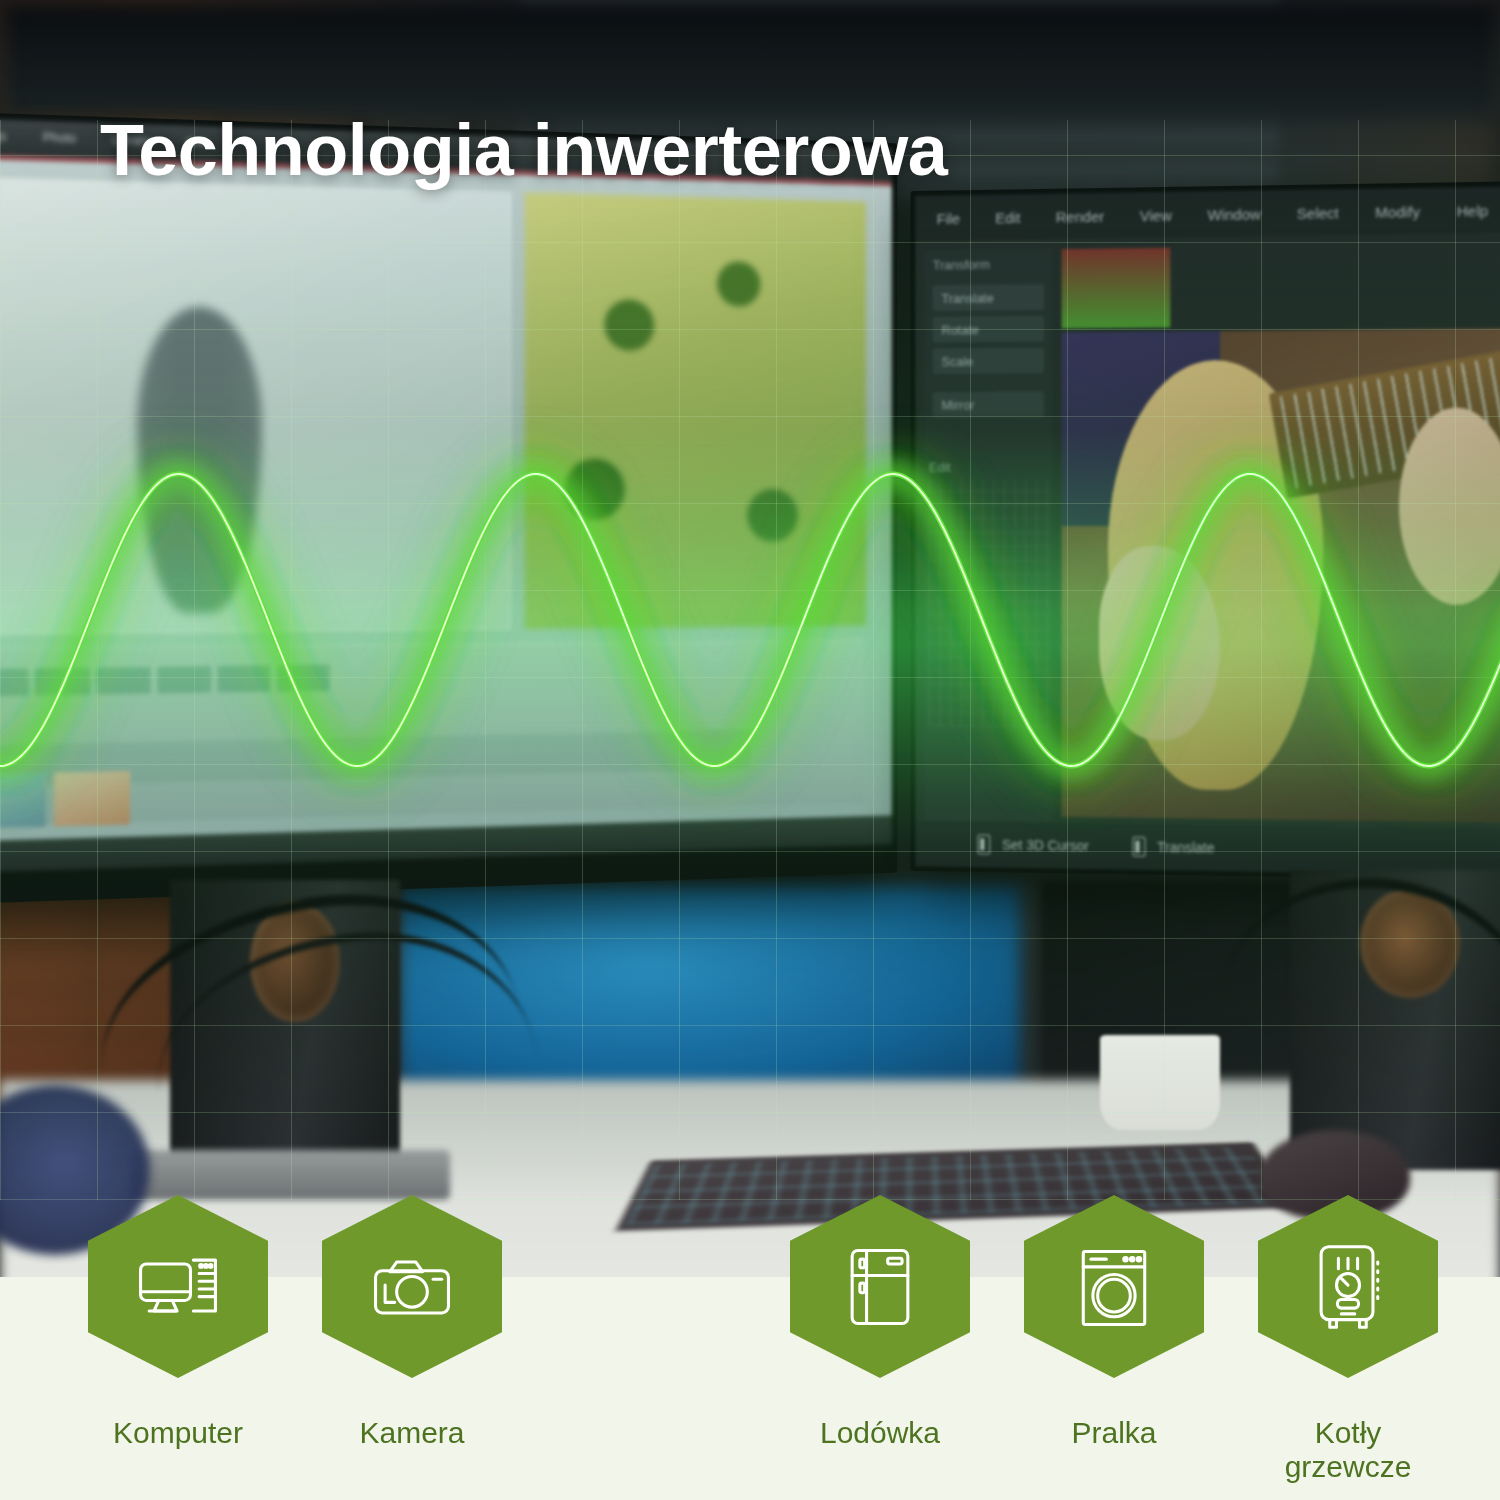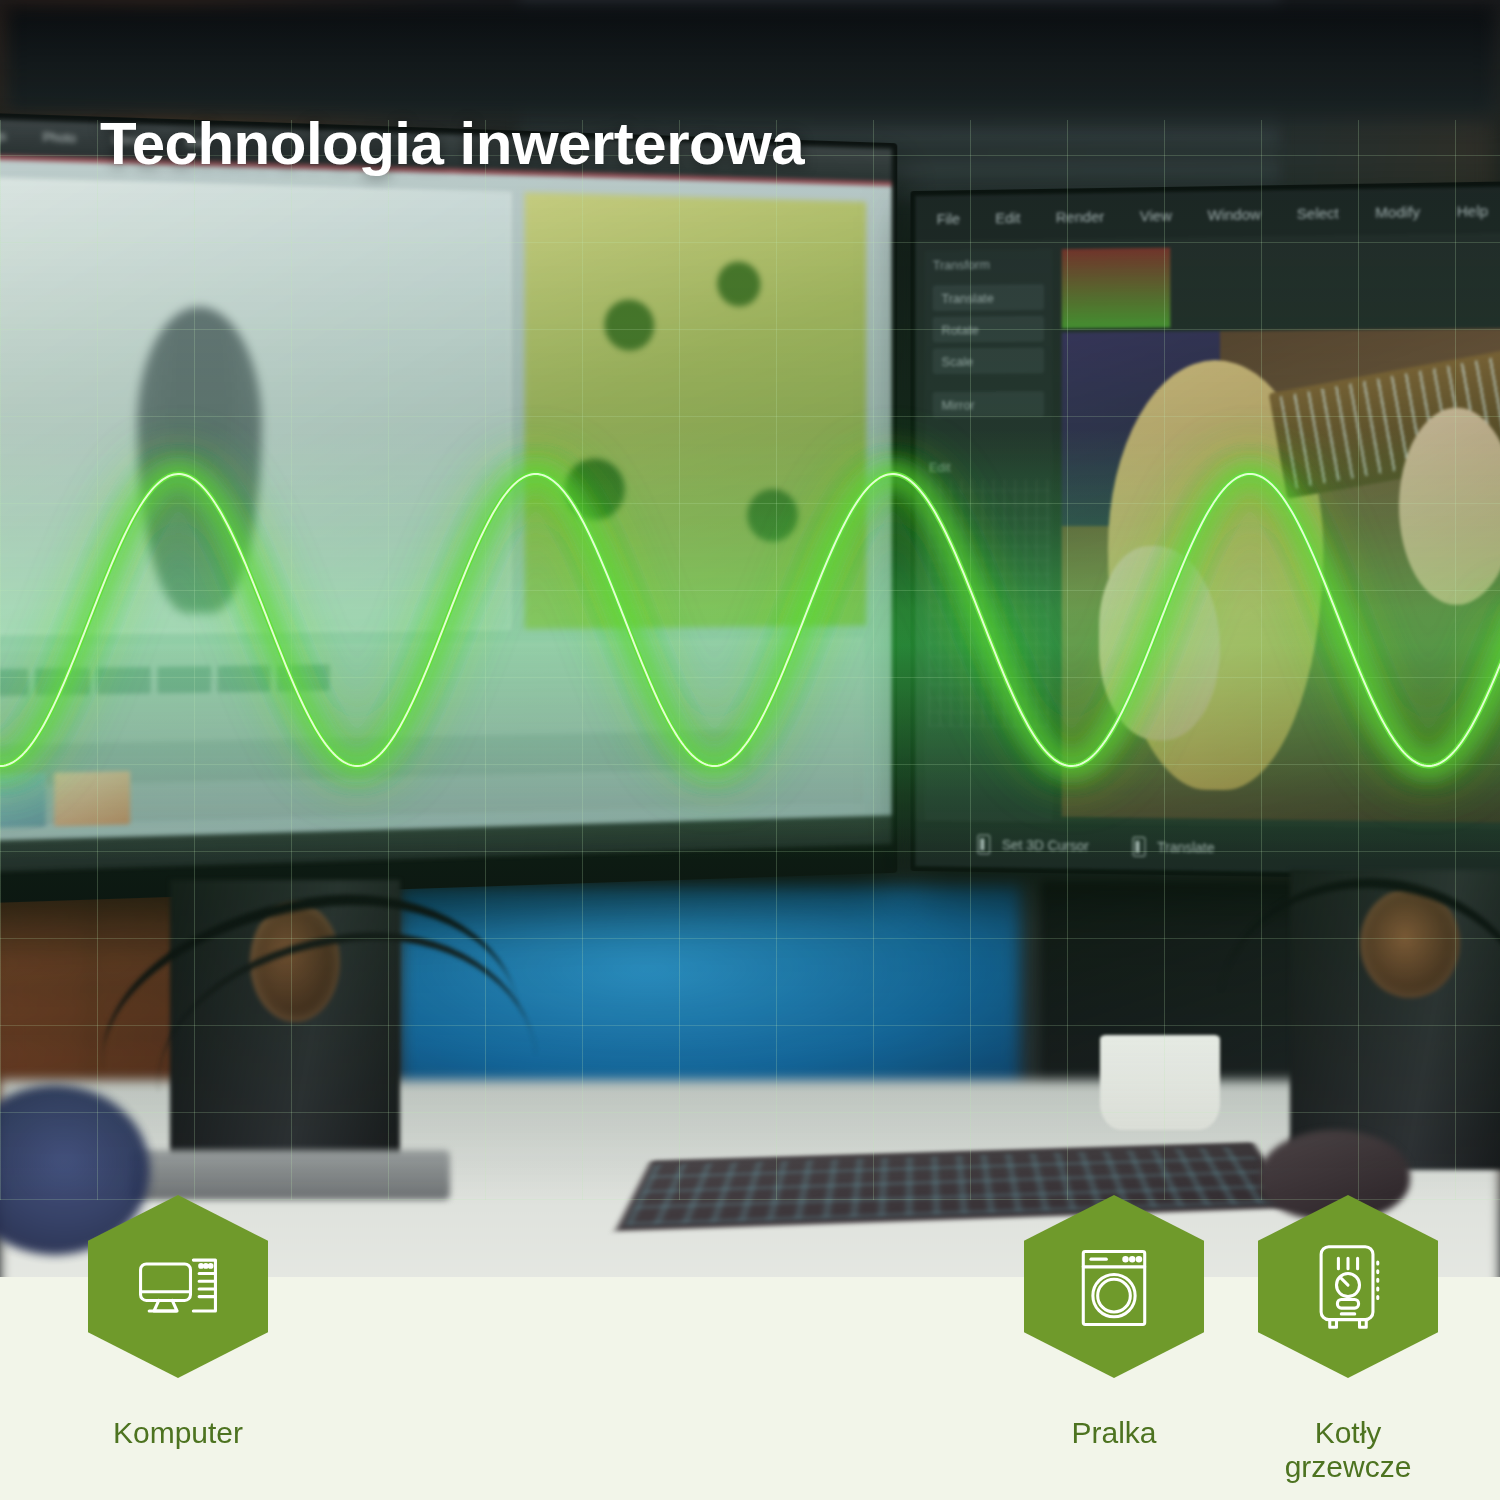--- a/index.html
+++ b/index.html
@@ -279,21 +279,21 @@
     position:absolute; left:0; top:120px; width:1500px; height:1080px;
     background:
       repeating-linear-gradient(90deg, rgba(190,235,180,.22) 0 1px, rgba(0,0,0,0) 1px 97px),
       repeating-linear-gradient(0deg, rgba(190,235,180,.20) 0 1px, rgba(0,0,0,0) 1px 87px);
   }
   .wave { position:absolute; left:0; top:0; width:1500px; height:1500px; }
 
   
   .headline {
     position:absolute; left:100px; top:112px; width:1180px;
-    color:#ffffff; font-weight:bold; font-size:60px; line-height:1.08;
+    color:#ffffff; font-weight:bold; font-size:72px; line-height:1.08;
     letter-spacing:-0.5px;
     text-shadow:0 2px 14px rgba(0,0,0,.45);
   }
   .headline .l2 { display:block; }
 
   
   .bottom-panel {
     position:absolute; left:0; top:1277px; width:1500px; height:223px;
     background:#f2f5e9;
   }
@@ -474,22 +474,47 @@
           <path d="M66 22h23v53H66"></path>
           <path d="M72 36h17M72 44h17M72 52h17M72 60h17"></path>
           <circle cx="74" cy="28" r="1.4" fill="#fff"></circle>
             <circle cx="79" cy="28" r="1.4" fill="#fff"></circle>
             <circle cx="84" cy="28" r="1.4" fill="#fff"></circle>
         </svg>
       </div>
       <div class="badge-label">Komputer</div>
     </div>
 
-
-
+    <div class="badge" style="left:322px">
+      <div class="hex">
+        <svg viewBox="0 0 100 100" fill="none" stroke="#ffffff" stroke-width="3.2" stroke-linecap="round" stroke-linejoin="round">
+          <path d="M34 24h20l7 10H27z"></path>
+          <rect x="12" y="33" width="76" height="44" rx="7"></rect>
+          <circle cx="50" cy="55" r="16"></circle>
+          <path d="M72 42h9"></path>
+          <path d="M22 48v18h10"></path>
+        </svg>
+      </div>
+      <div class="badge-label">Kamera</div>
+    </div>
+
+
+    <div class="badge" style="left:790px">
+      <div class="hex">
+        <svg viewBox="0 0 100 100" fill="none" stroke="#ffffff" stroke-width="3.2" stroke-linecap="round" stroke-linejoin="round">
+          <rect x="21" y="12" width="58" height="76" rx="6"></rect>
+          <path d="M21 38h58"></path>
+          <path d="M36 12v76"></path>
+          <rect x="29" y="21" width="5" height="9" rx="2"></rect>
+          <rect x="29" y="46" width="5" height="10" rx="2"></rect>
+          <rect x="58" y="20" width="15" height="6" rx="2"></rect>
+        </svg>
+      </div>
+      <div class="badge-label">Lodówka</div>
+    </div>
 
     <div class="badge" style="left:1258px">
       <div class="hex">
         <svg viewBox="0 0 100 100" fill="none" stroke="#ffffff" stroke-width="3.2" stroke-linecap="round" stroke-linejoin="round">
           <rect x="22" y="8" width="54" height="76" rx="8"></rect>
           <path d="M40 20v11M50 20v11M60 20v11"></path>
           <circle cx="50" cy="48" r="12"></circle>
           <path d="M50 48l-7-7"></path>
           <rect x="39" y="63" width="22" height="9" rx="4"></rect>
           <path d="M43 78h14"></path>

